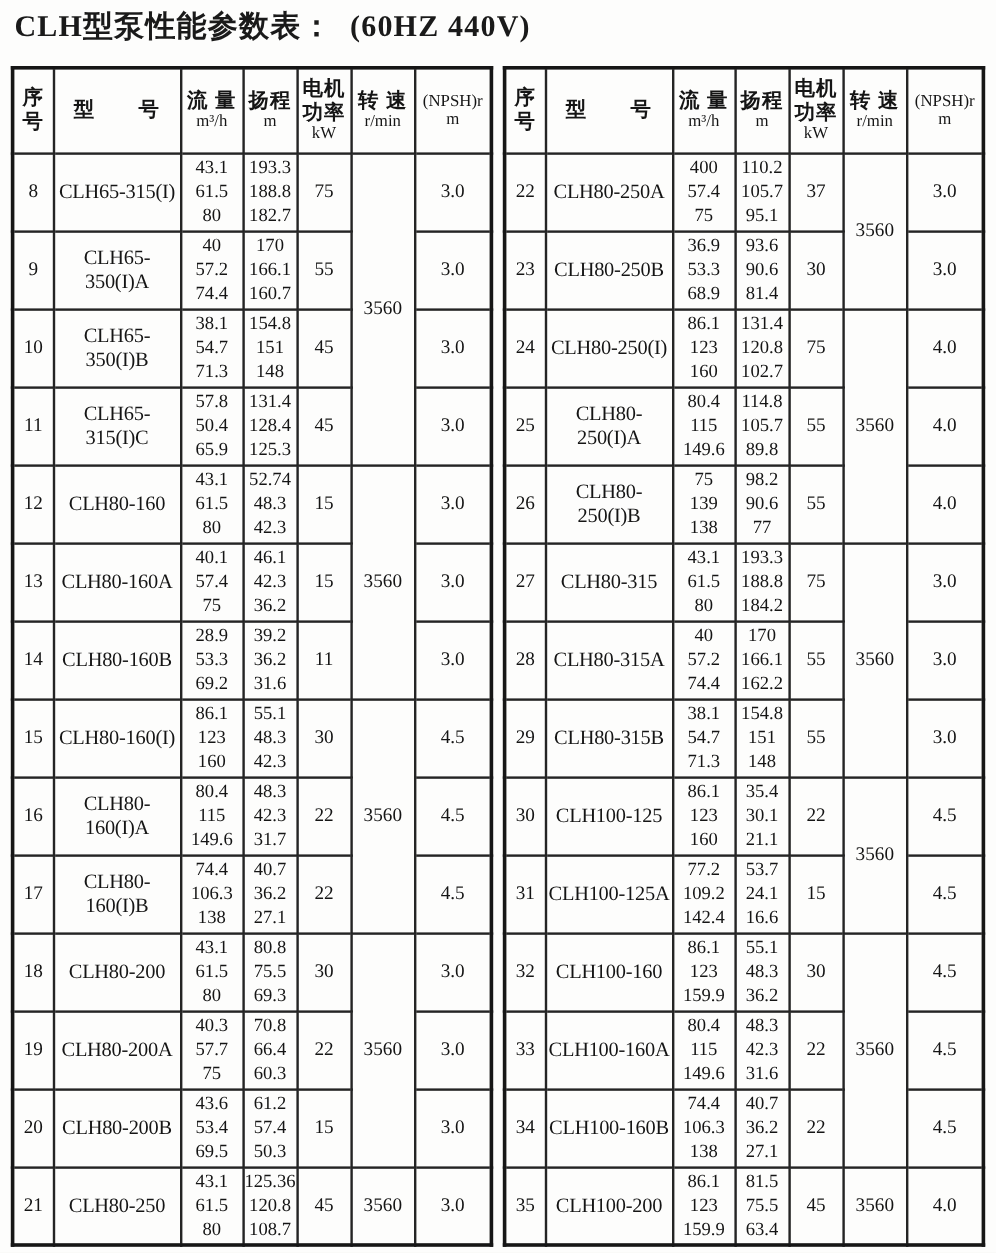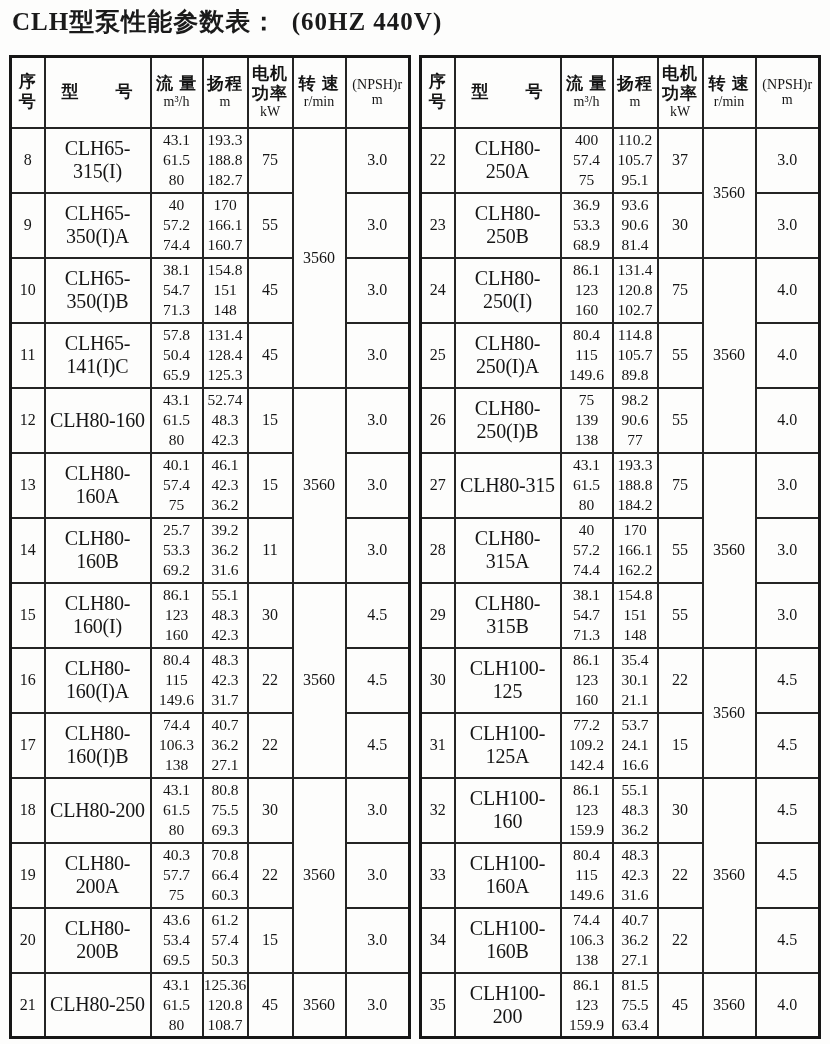--- a/index.html
+++ b/index.html
@@ -29,21 +29,21 @@
   table.pump th, table.pump td {
     border:2px solid #242424;
     padding:0; text-align:center; vertical-align:middle;
     color:#151515; overflow:hidden;
   }
   table.pump thead tr { height:71px; }
   table.pump tbody tr { height:65px; }
   th .cn   { font-size:17px; font-weight:bold; line-height:1.18; letter-spacing:1px; }
   th .unit { font-size:14px; font-weight:normal; line-height:1.12; letter-spacing:0; }
   td.serial { font-size:16px; }
-  td.model  { text-align:left; padding-left:4px; font-size:20px; letter-spacing:-0.2px; }
+  td.model  { text-align:left; padding-left:4px; font-size:17px; letter-spacing:-0.2px; }
   td.stack div { font-size:15.5px; line-height:20px; }
   td.num    { font-size:16px; }
 </style>
 </head>
 <body>
 
 <div class="page">
   <div class="title">CLH型泵性能参数表：  (60HZ 440V)</div>
   <div class="tables">
     <table class="pump" id="table-0">
@@ -133,21 +133,21 @@
             <td class="stack">
               <div>154.8</div>
               <div>151</div>
               <div>148</div>
             </td>
             <td class="num">45</td>
             <td class="num">3.0</td>
           </tr>
           <tr>
             <td class="serial">11</td>
-            <td class="model">CLH65-141(I)C</td>
+            <td class="model">CLH65-315(I)C</td>
             <td class="stack">
               <div>57.8</div>
               <div>50.4</div>
               <div>65.9</div>
             </td>
             <td class="stack">
               <div>131.4</div>
               <div>128.4</div>
               <div>125.3</div>
             </td>
@@ -184,21 +184,21 @@
               <div>42.3</div>
               <div>36.2</div>
             </td>
             <td class="num">15</td>
             <td class="num">3.0</td>
           </tr>
           <tr>
             <td class="serial">14</td>
             <td class="model">CLH80-160B</td>
             <td class="stack">
-              <div>25.7</div>
+              <div>28.9</div>
               <div>53.3</div>
               <div>69.2</div>
             </td>
             <td class="stack">
               <div>39.2</div>
               <div>36.2</div>
               <div>31.6</div>
             </td>
             <td class="num">11</td>
             <td class="num">3.0</td>

